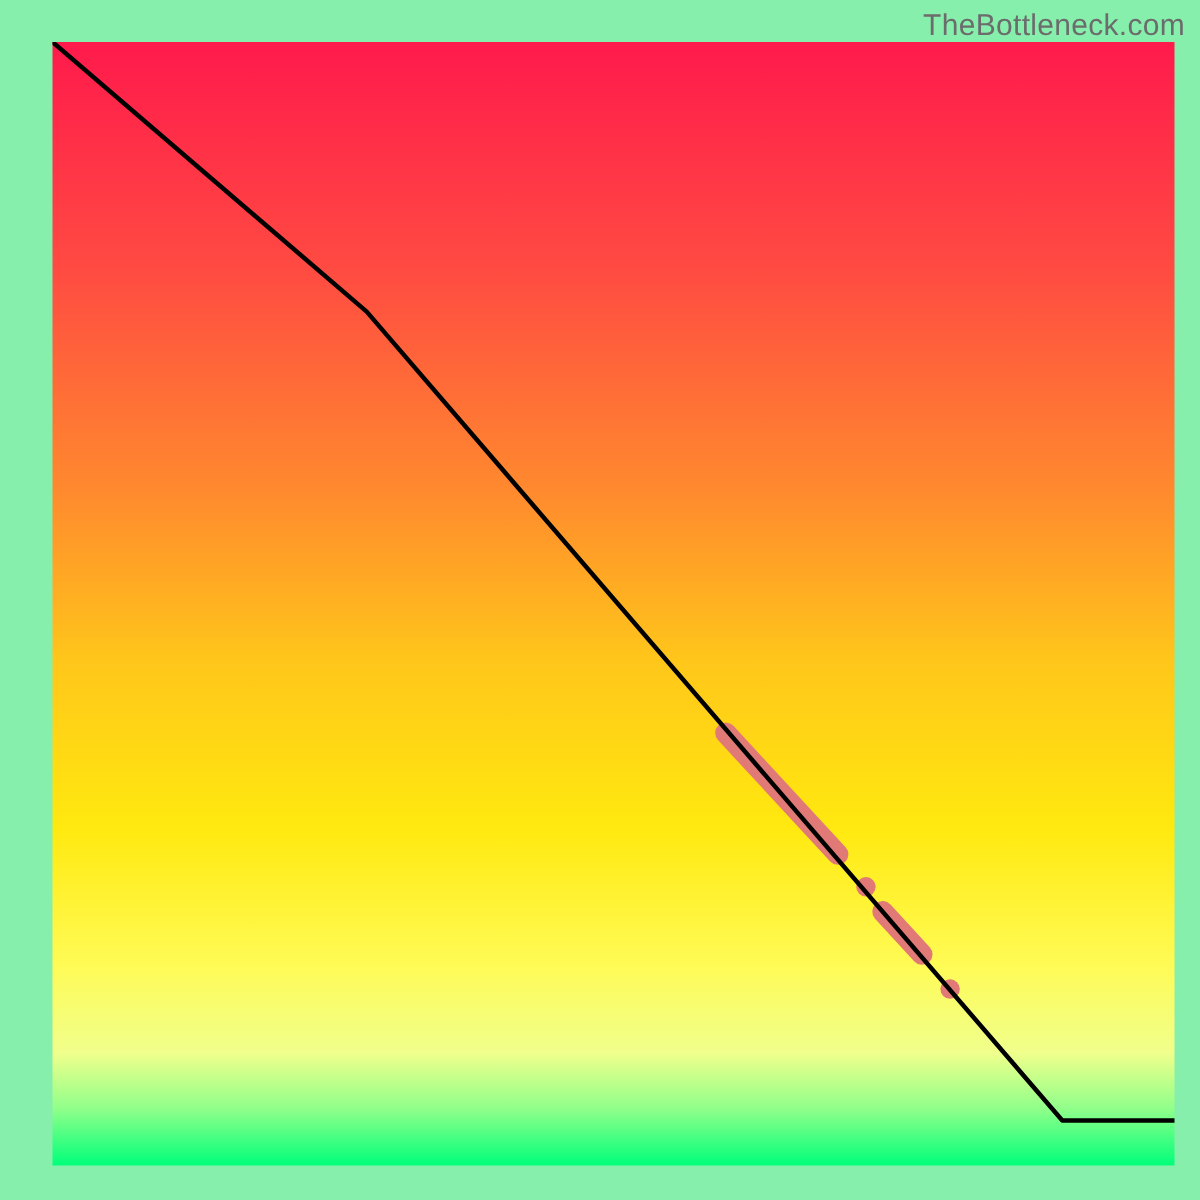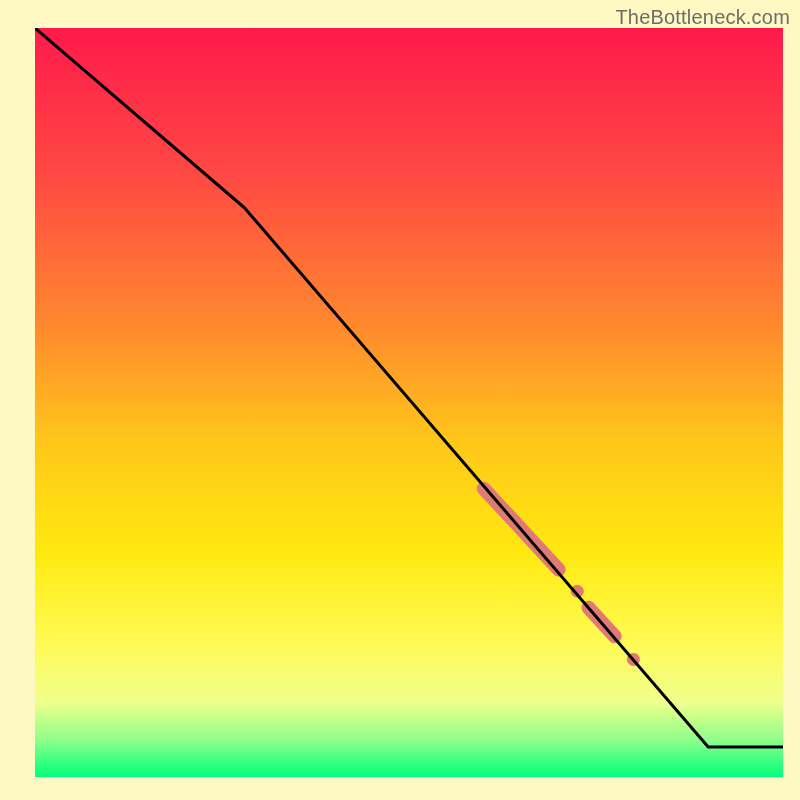--- a/index.html
+++ b/index.html
@@ -7,21 +7,21 @@
     padding: 0;
     width: 800px;
     height: 800px;
     overflow: hidden;
     background: #000;
   }
   .stage {
     position: relative;
     width: 800px;
     height: 800px;
-    background: #fef9c3;
+    background: #86efac;
   }
   svg.chart {
     position: absolute;
     left: 0;
     top: 0;
     width: 800px;
     height: 800px;
     display: block;
   }
   .watermark {

